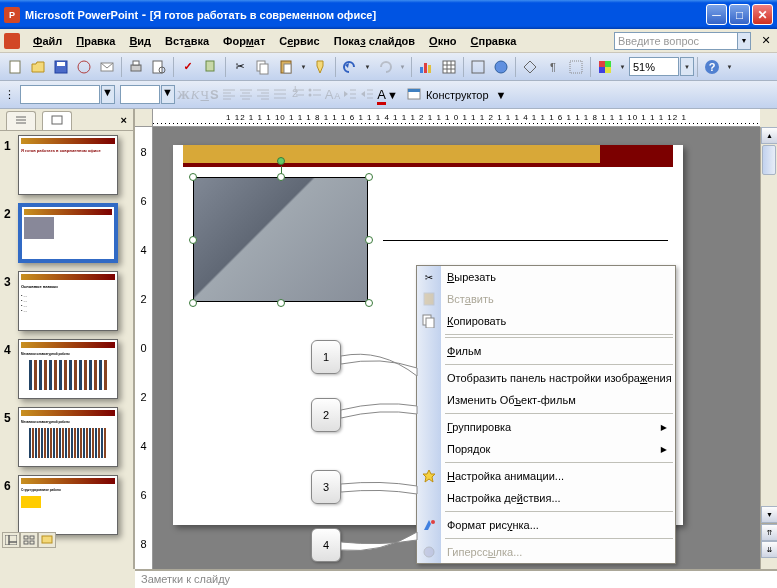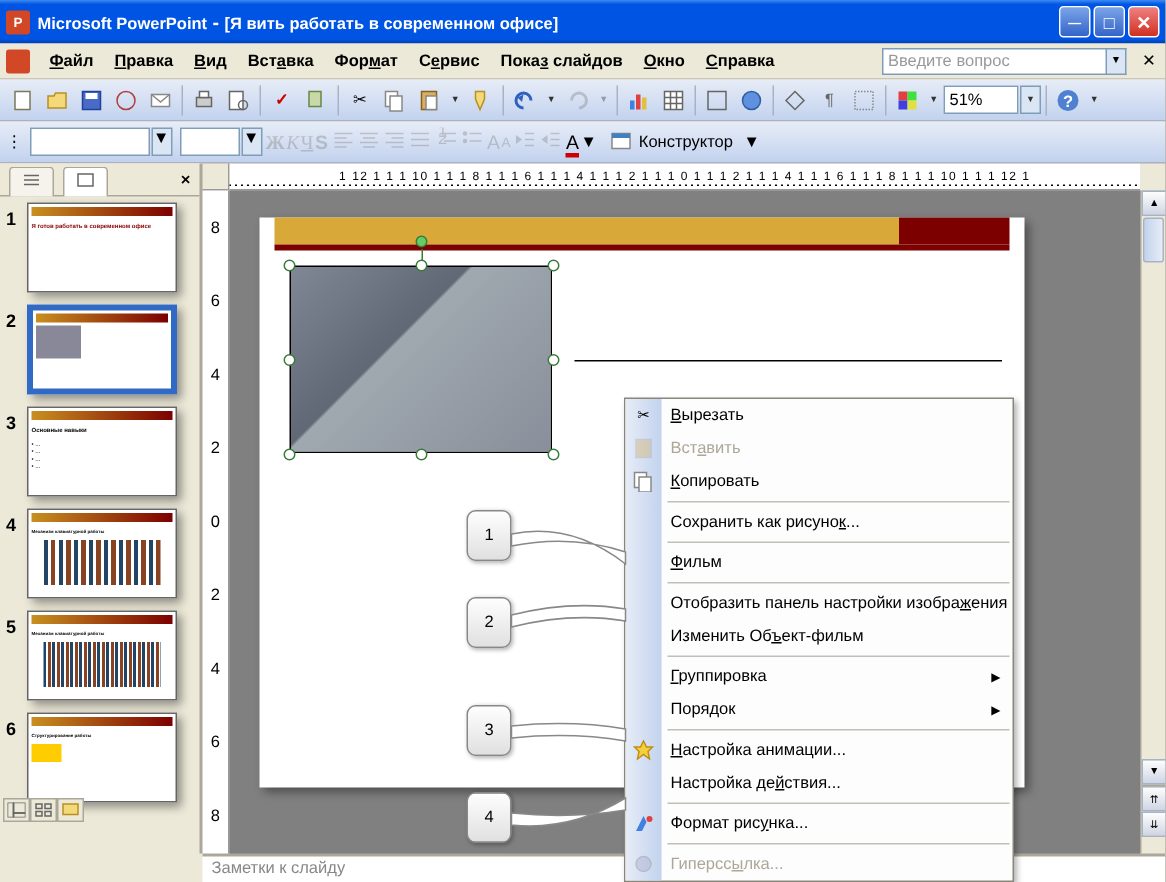--- a/index.html
+++ b/index.html
@@ -11,21 +11,21 @@
 .titlebar .winbtns { display: flex; gap: 2px; }
 .titlebar .winbtn { width: 21px; height: 21px; border-radius: 3px; border: 1px solid white; display: flex; align-items: center; justify-content: center; color: white; font-weight: bold; font-size: 12px; }
 .titlebar .winbtn.min { background: linear-gradient(#7ba4e8, #3464c8); }
 .titlebar .winbtn.max { background: linear-gradient(#7ba4e8, #3464c8); }
 .titlebar .winbtn.close { background: linear-gradient(#f08080, #d03020); }
 
 .menubar { height: 24px; background: #ece9d8; display: flex; align-items: center; padding: 0 4px; border-bottom: 1px solid #cac6ba; }
 .menubar .ppicon { width: 16px; height: 16px; background: #d24726; margin-right: 6px; border-radius: 2px; }
 .menubar .menuitem { padding: 3px 7px; cursor: default; font-weight: bold; }
 .menubar .menuitem u { text-decoration: underline; }
-.menubar .askbox { margin-left: auto; width: 150px; height: 18px; border: 1px solid #7f9db9; background: white; padding: 0 3px; color: #999; display: flex; align-items: center; }
+.menubar .askbox { margin-left: auto; width: 124px; height: 18px; border: 1px solid #7f9db9; background: white; padding: 0 3px; color: #999; display: flex; align-items: center; }
 .menubar .askdd { width: 13px; height: 18px; border: 1px solid #7f9db9; background: #dbe6f5; border-left: none; display: flex; align-items: center; justify-content: center; font-size: 7px; }
 .menubar .docclose { width: 14px; height: 14px; margin-left: 8px; display: flex; align-items: center; justify-content: center; }
 
 .toolbar { height: 28px; background: linear-gradient(#e7edf7, #c2d2ee); display: flex; align-items: center; padding: 0 4px; gap: 1px; border-bottom: 1px solid #a7b3c4; }
 .toolbar .tbtn { width: 22px; height: 22px; display: flex; align-items: center; justify-content: center; border-radius: 3px; }
 .toolbar .sep { width: 1px; height: 20px; background: #a7b3c4; margin: 0 2px; }
 .toolbar .dd { width: 11px; display: flex; align-items: center; justify-content: center; font-size: 6px; color: #333; }
 .toolbar .zoom { width: 50px; height: 19px; border: 1px solid #7f9db9; background: white; padding: 0 3px; display: flex; align-items: center; }
 
 .toolbar2 { height: 28px; background: linear-gradient(#e7edf7, #c2d2ee); display: flex; align-items: center; padding: 0 4px; gap: 1px; border-bottom: 1px solid #a7b3c4; }
@@ -90,21 +90,21 @@
 .callout svg { position: absolute; overflow: visible; }
 
 .ico-svg { width: 16px; height: 16px; }
 </style>
 </head>
 <body>
 
 <div class="titlebar">
   <div class="icon">P</div>
   <div class="title">
-    <span>Microsoft PowerPoint</span> - <span>[Я вить работать в современном офисе]</span>
+    <span>Microsoft PowerPoint</span> - <span>[Я готов работать в современном офисе]</span>
   </div>
   <div class="winbtns">
     <div class="winbtn min">─</div>
     <div class="winbtn max">□</div>
     <div class="winbtn close">✕</div>
   </div>
 </div>
 
 <div class="menubar">
   <div class="ppicon"></div>
@@ -508,23 +508,20 @@
   <div class="item">
       <div class="ico">
         <svg width="14" height="14">
           <rect x="1" y="1" width="8" height="10" fill="#fff" stroke="#888"></rect>
           <rect x="4" y="4" width="8" height="10" fill="#fff" stroke="#888"></rect>
         </svg>
       </div>
       <span><u>К</u>опировать</span>
     </div>
   <div class="msep"></div>
-  <div class="item">
-      <span>Сохранить как рисуно<u>к</u>...</span>
-    </div>
   <div class="msep"></div>
   <div class="item">
       <span><u>Ф</u>ильм</span>
     </div>
   <div class="msep"></div>
   <div class="item">
       <span>Отобразить панель настройки изобра<u>ж</u>ения</span>
     </div>
   <div class="item">
       <span>Изменить Об<u>ъ</u>ект-фильм</span>

